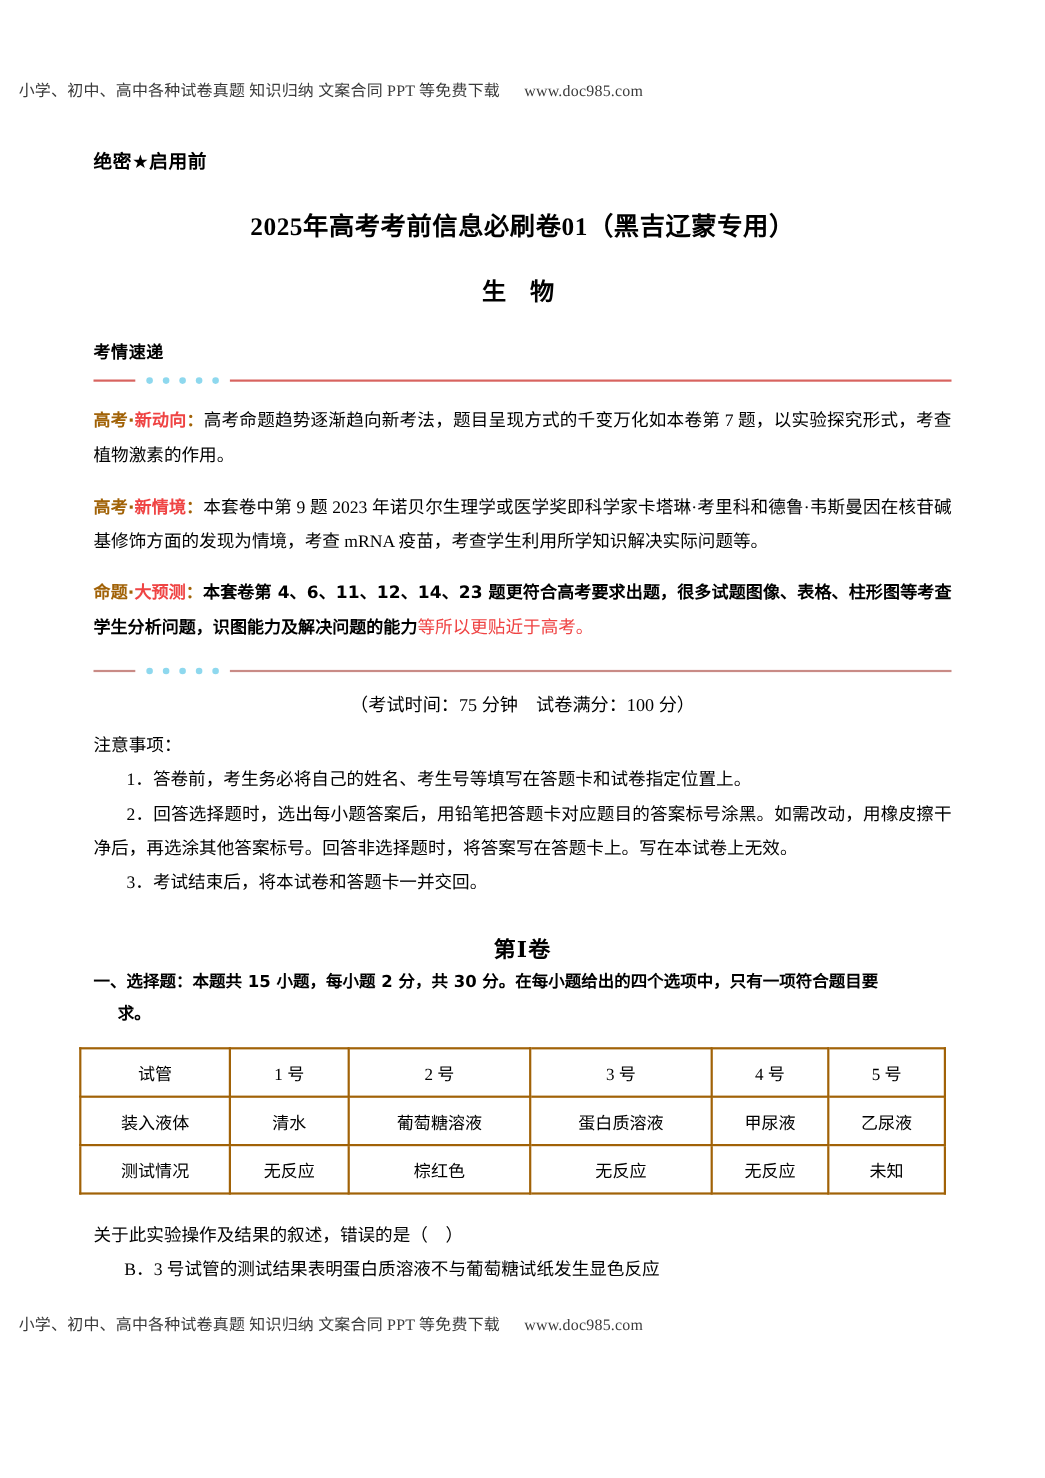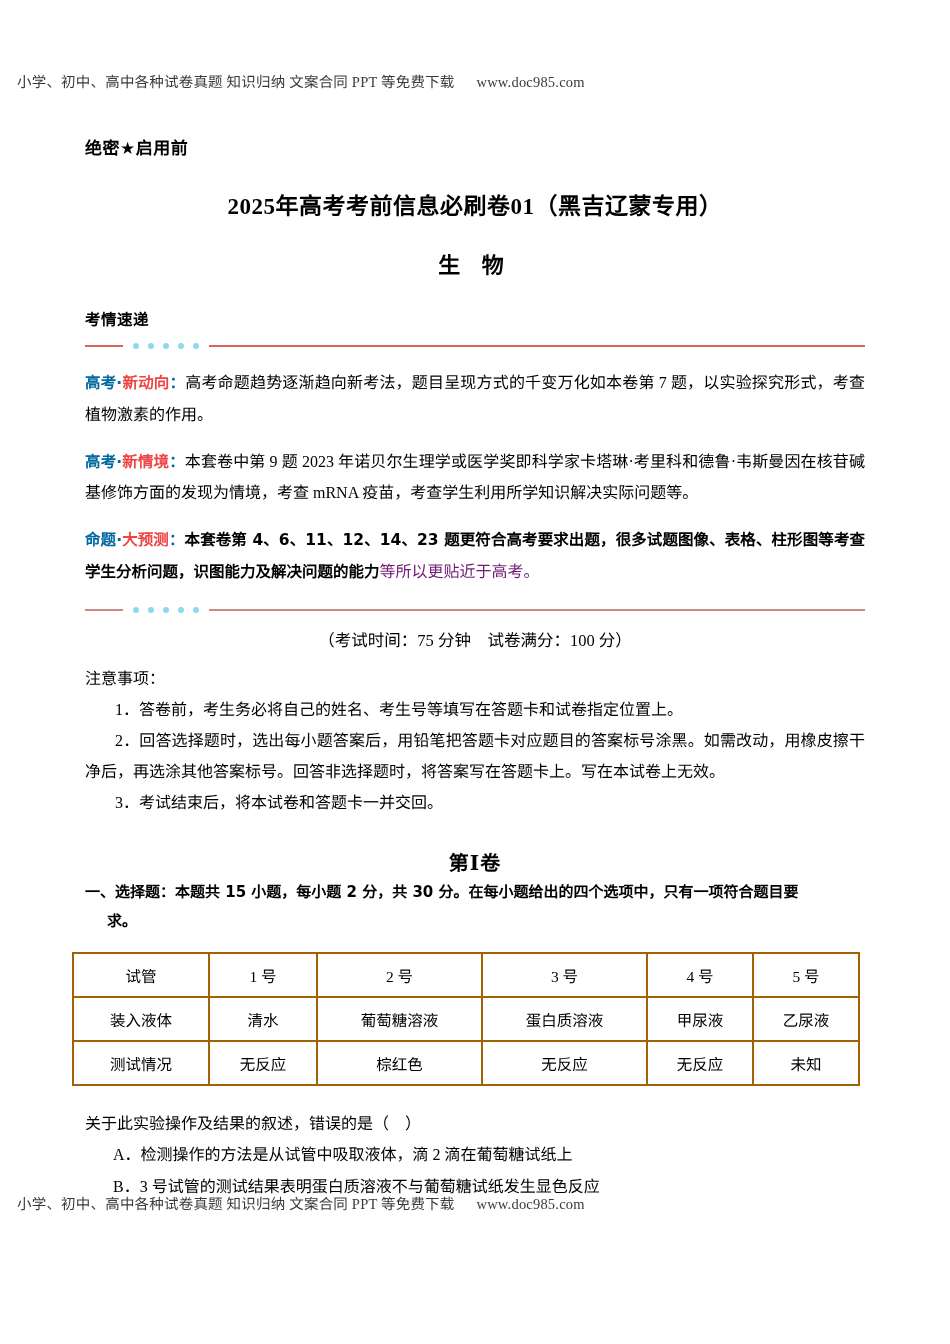--- a/index.html
+++ b/index.html
@@ -130,36 +130,36 @@
   .hl-para {
     margin-top: 14px;
     font-size: 16px;
     line-height: 1.95;
     text-align: justify;
     font-family: "Liberation Serif", "DejaVu Serif", serif;
   }
   .hl-para .lbl-black {
     font-family: "DejaVu Sans", "Liberation Sans", sans-serif;
     font-weight: bold;
-    color: #0369a1;
+    color: #a16207;
     font-size: 15.5px;
   }
   .hl-para .lbl-red {
     font-family: "DejaVu Sans", "Liberation Sans", sans-serif;
     font-weight: bold;
     color: #ef4444;
     font-size: 15.5px;
   }
   .hl-para.bold-body .body-txt {
     font-family: "DejaVu Sans", "Liberation Sans", sans-serif;
     font-weight: bold;
     font-size: 15.5px;
   }
   .hl-para .tail-gray {
-    color: #701a75;
+    color: #ef4444;
   }
 
   
   .exam-meta {
     margin-top: 10px;
     text-align: center;
     font-size: 16.5px;
     font-family: "Liberation Serif", "DejaVu Serif", serif;
   }
 
@@ -347,21 +347,20 @@
           <td>无反应</td>
           <td>棕红色</td>
           <td>无反应</td>
           <td>无反应</td>
           <td>未知</td>
         </tr>
       </tbody>
     </table>
 
     <div class="q-prompt">关于此实验操作及结果的叙述，错误的是（　）</div>
-    <div class="option">A．检测操作的方法是从试管中吸取液体，滴 2 滴在葡萄糖试纸上</div>
     <div class="option">B．3 号试管的测试结果表明蛋白质溶液不与葡萄糖试纸发生显色反应</div>
 
   </div>
 
   <div class="watermark watermark-bottom">
     <span>小学、初中、高中各种试卷真题 知识归纳 文案合同 PPT 等免费下载</span><span class="wm-url">www.doc985.com</span>
   </div>
 
 </div>
 

